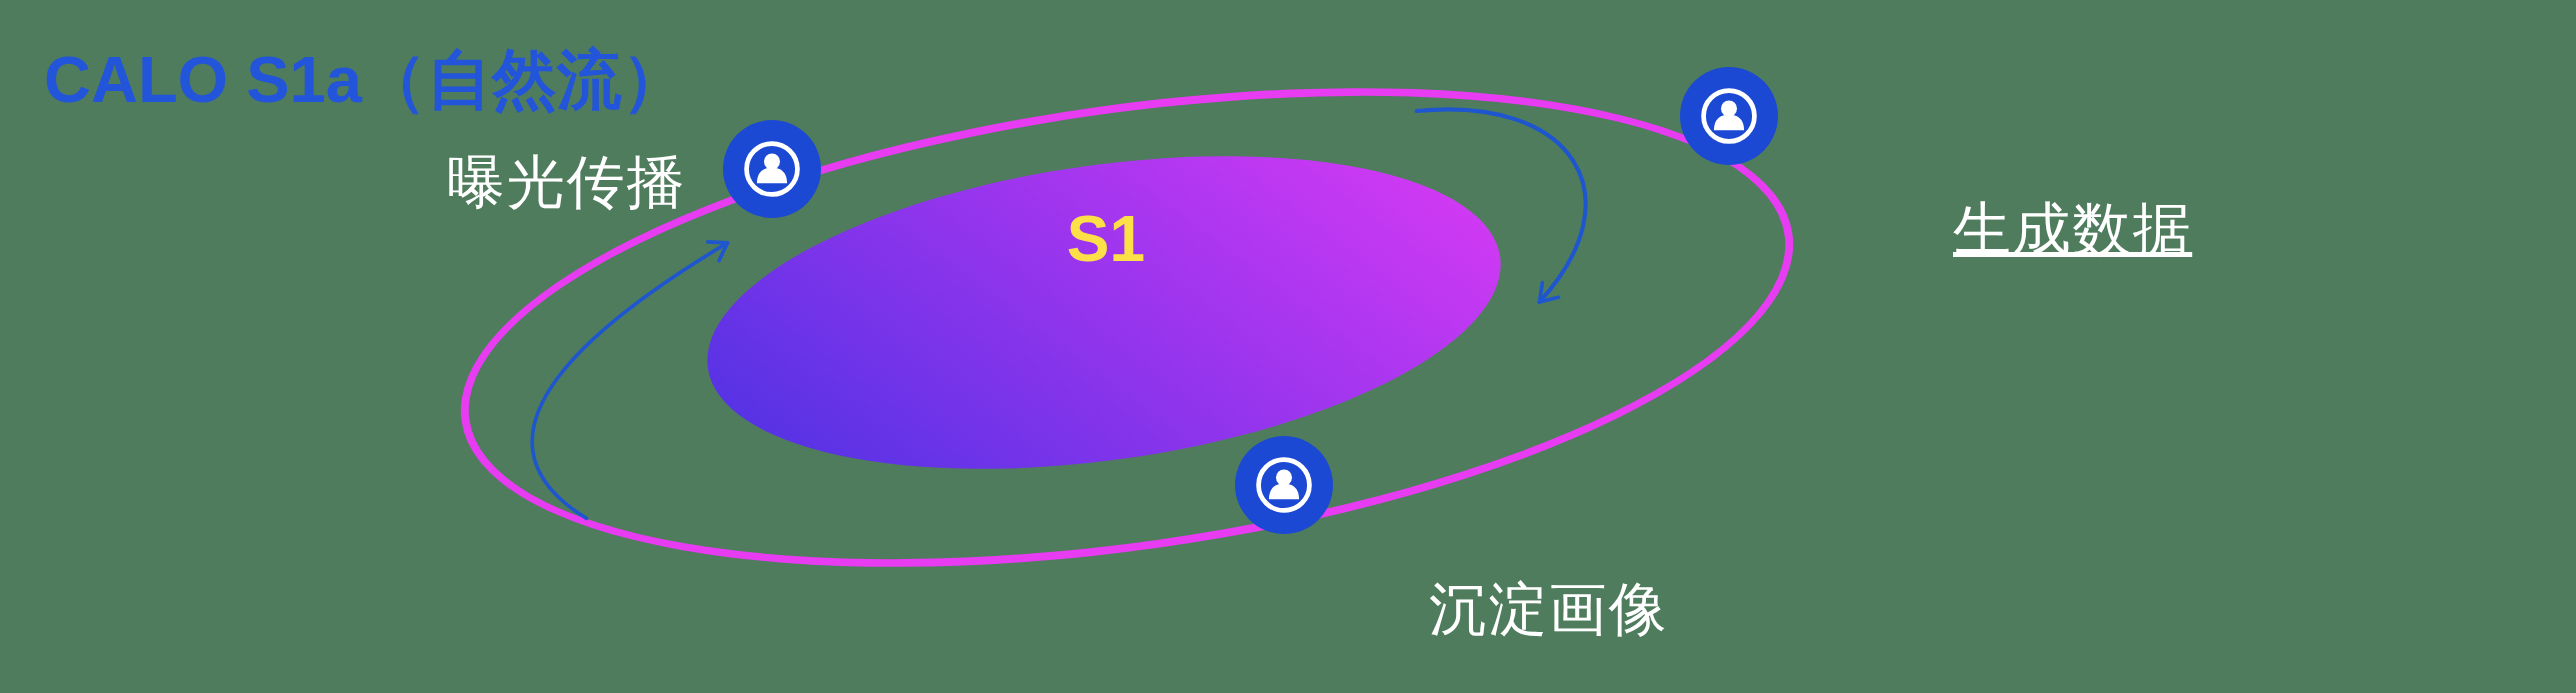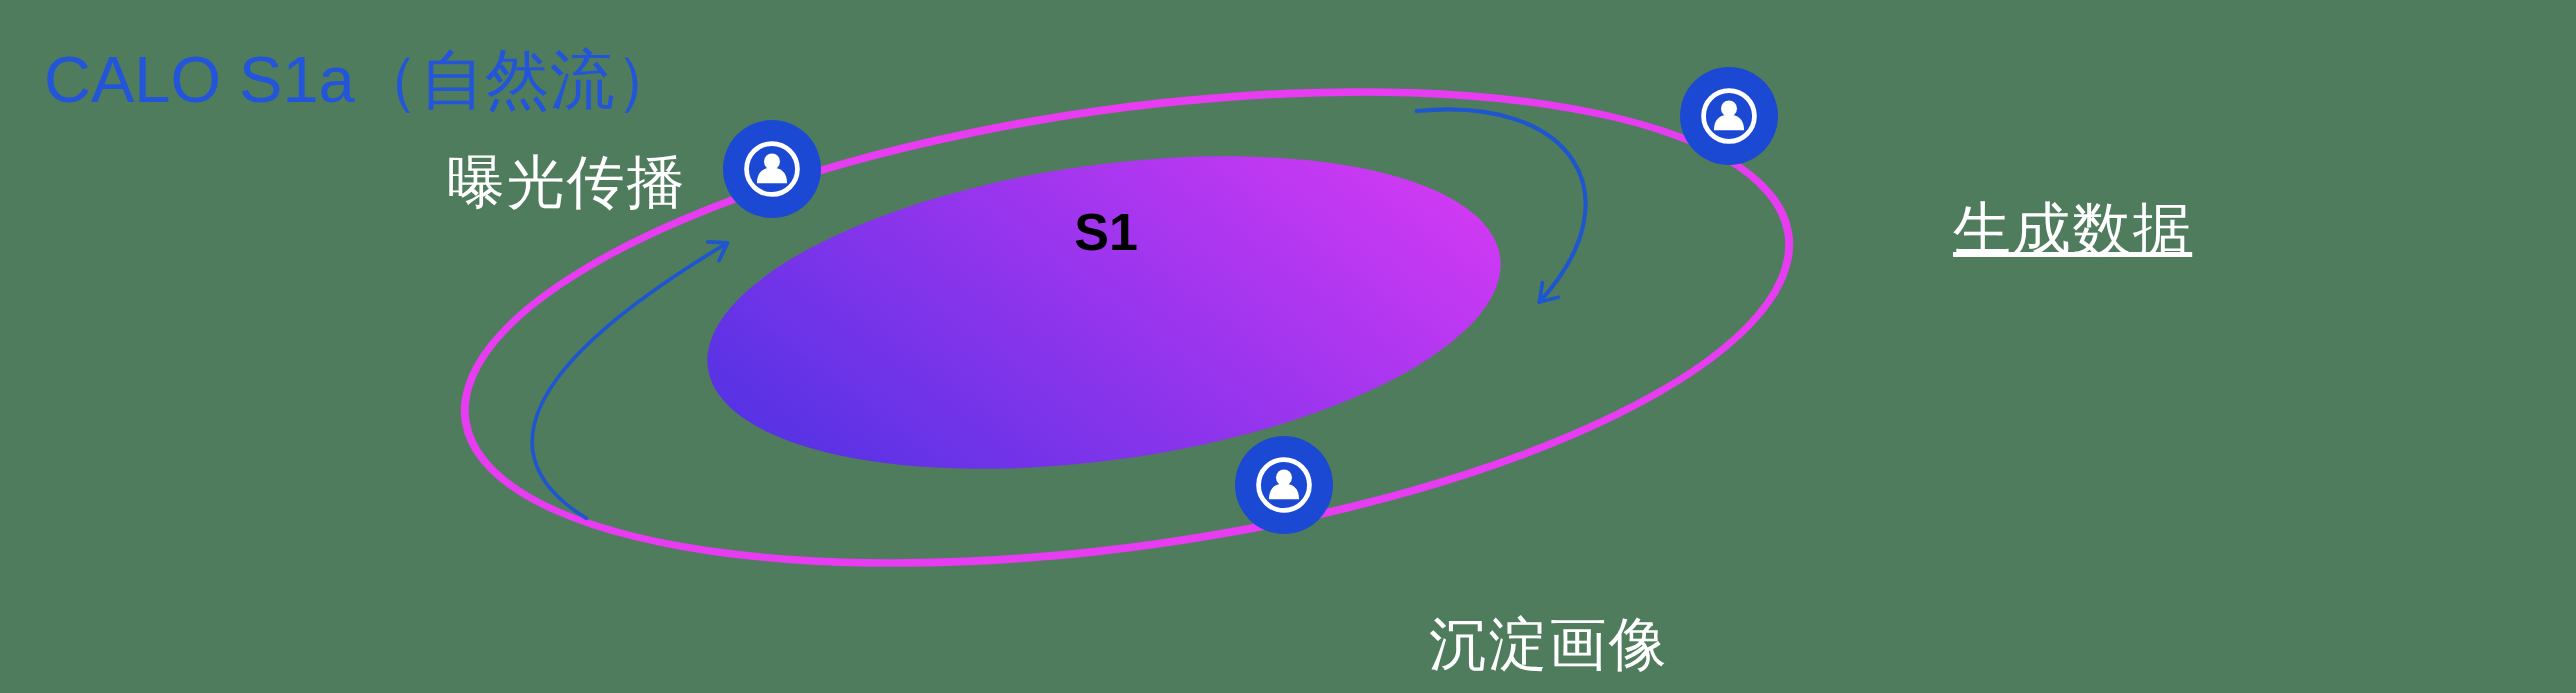--- a/index.html
+++ b/index.html
@@ -26,22 +26,22 @@
     left:704px; top:165px;
     width:800px; height:295px;
     border-radius:50%;
     transform:rotate(-8deg);
     background:linear-gradient(45deg,#4632e2 0%,#9c35ee 55%,#d83af4 95%);
   }
   .core-title{
     position:absolute;
     left:1106px; top:202px;
     transform:translateX(-50%);
-    color:#000000;
-    font-size:52px;
+    color:#fde047;
+    font-size:64px;
     font-weight:600;
     white-space:nowrap;
   }
   .core-sub{
     position:absolute;
     left:1111px; top:284px;
     transform:translateX(-50%);
     color:#ffffff;
     font-size:51px;
     font-weight:500;
@@ -60,37 +60,37 @@
   }
   .node svg{width:100%;height:100%;display:block;}
   .node-s1a{left:723px; top:120px;}
   .node-s1b{left:1680px; top:67px;}
   .node-s1c{left:1235px; top:436px;}
   
   .node-title{
     position:absolute;
     color:#2355da;
     font-size:65px;
-    font-weight:400;
+    font-weight:700;
     white-space:nowrap;
   }
   .title-s1a{left:44px;  top:36px;}
   .title-s1b{left:1820px;top:71px;}
   .title-s1c{left:1368px;top:447px;}
   .node-sub{
     position:absolute;
     color:#ffffff;
     font-size:58px;
     font-weight:500;
     white-space:nowrap;
     letter-spacing:1.8px;
   }
   .sub-s1a{left:447px;  top:144px;}
   .sub-s1b{left:1953px; top:191px;text-decoration:underline;}
-  .sub-s1c{left:1429px; top:606px;}
+  .sub-s1c{left:1429px; top:571px;}
   
   .arrows{
     position:absolute;
     left:0; top:0;
   }
 </style>
 </head>
 <body>
 
 <div class="canvas">

